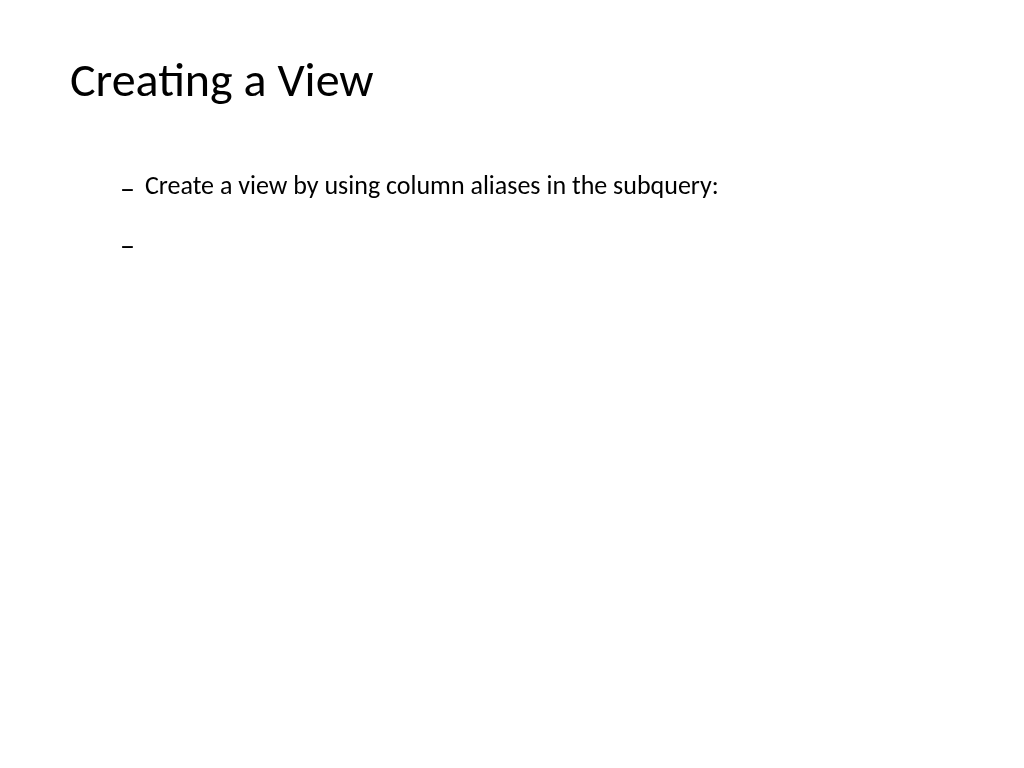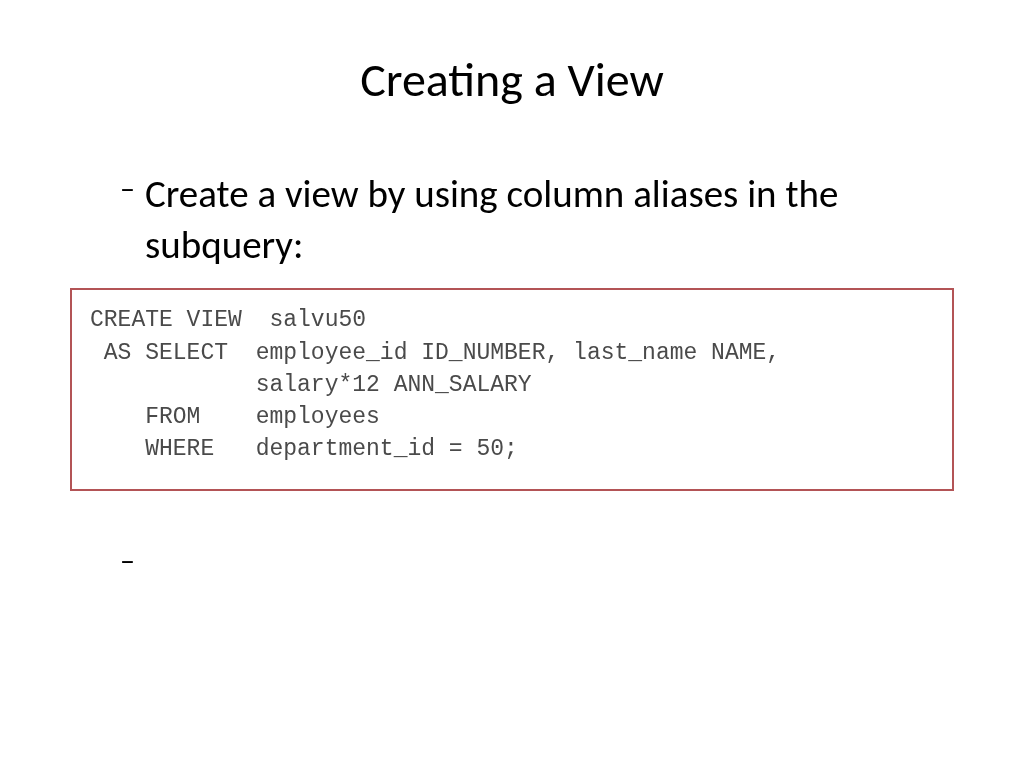--- a/index.html
+++ b/index.html
@@ -16,38 +16,38 @@
       overflow: hidden;
     }
     .slide {
       width: 100%;
       height: 100%;
       padding: 50px 70px;
     }
     .title {
       font-size: 48px;
       font-weight: 400;
-      text-align: center;
+      text-align: left;
       margin-bottom: 60px;
       color: #000;
     }
     .bullet-item {
       display: flex;
       align-items: flex-start;
       margin-bottom: 18px;
       padding-left: 50px;
     }
     .dash {
       font-size: 30px;
       margin-right: 10px;
       color: #000;
       line-height: 1.3;
     }
     .bullet-text {
-      font-size: 39px;
+      font-size: 26px;
       line-height: 1.3;
       color: #000;
     }
     .code-box {
       border: 2px solid #b35456;
       margin: 12px 0 50px 0;
       padding: 14px 18px 24px 18px;
       font-family: "Courier New", Courier, monospace;
       font-size: 23px;
       line-height: 1.4;
@@ -59,22 +59,17 @@
 <body>
 
 <div class="slide">
   <h1 class="title">Creating a View</h1>
 
   <div class="bullet-item">
     <span class="dash">–</span>
     <span class="bullet-text">Create a view by using column aliases in the subquery:</span>
   </div>
 
-  <div class="code-box">CREATE VIEW  salvu50
- AS SELECT  employee_id ID_NUMBER, last_name NAME,
-            salary*12 ANN_SALARY
-    FROM    employees
-    WHERE   department_id = 50;</div>
 
   <div class="bullet-item">
     <span class="dash">–</span>
   </div>
 </div>
 
 </body></html>

